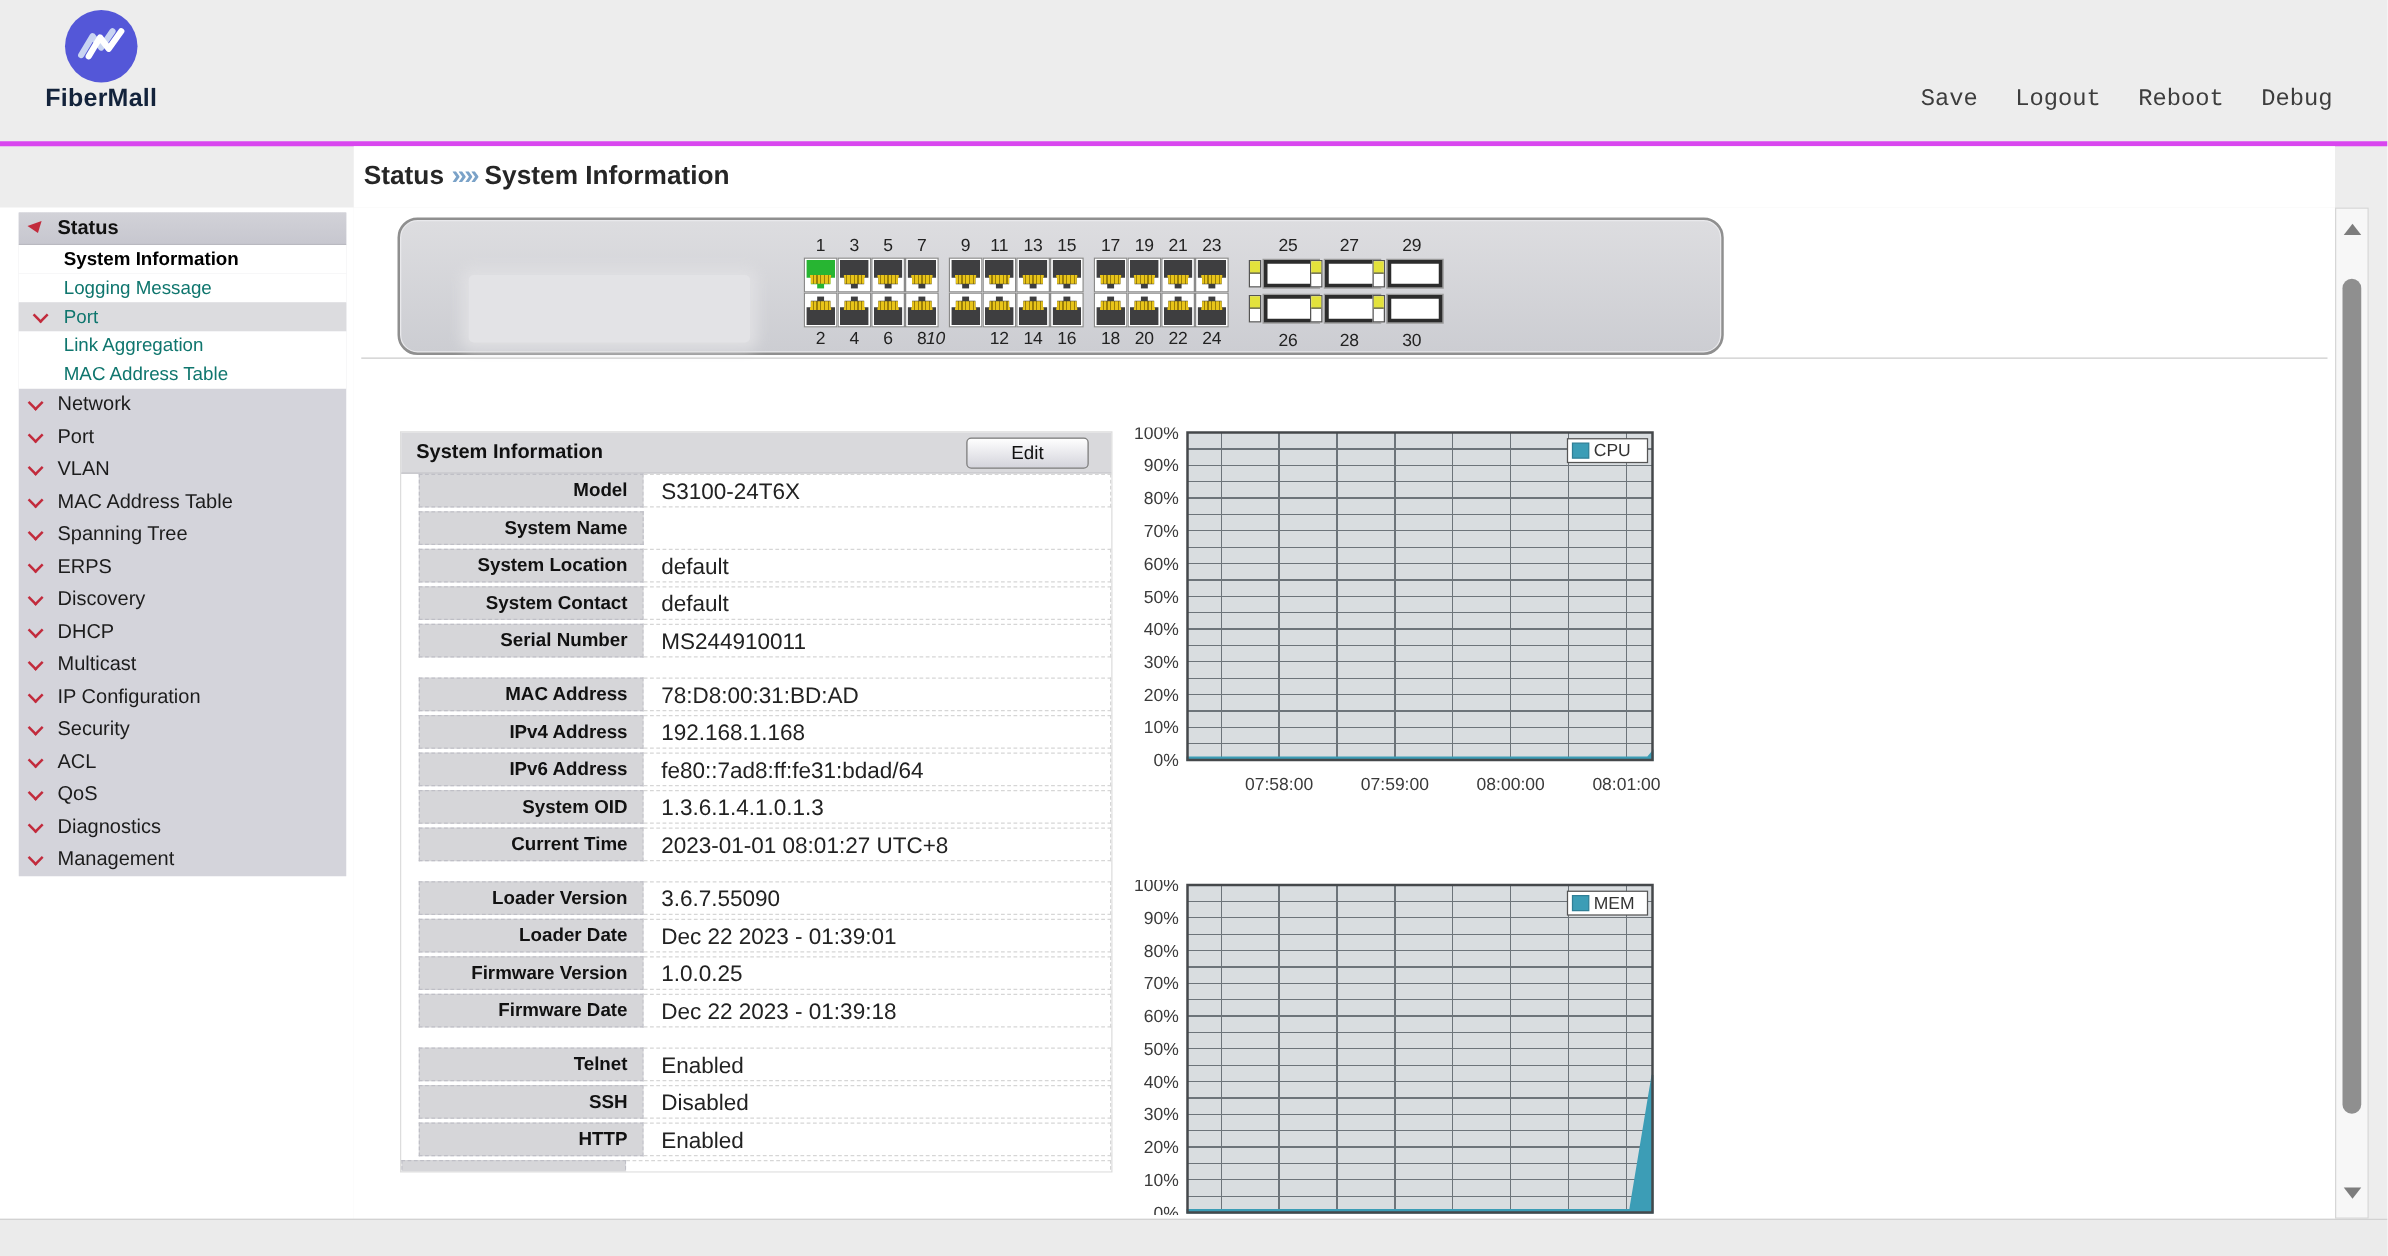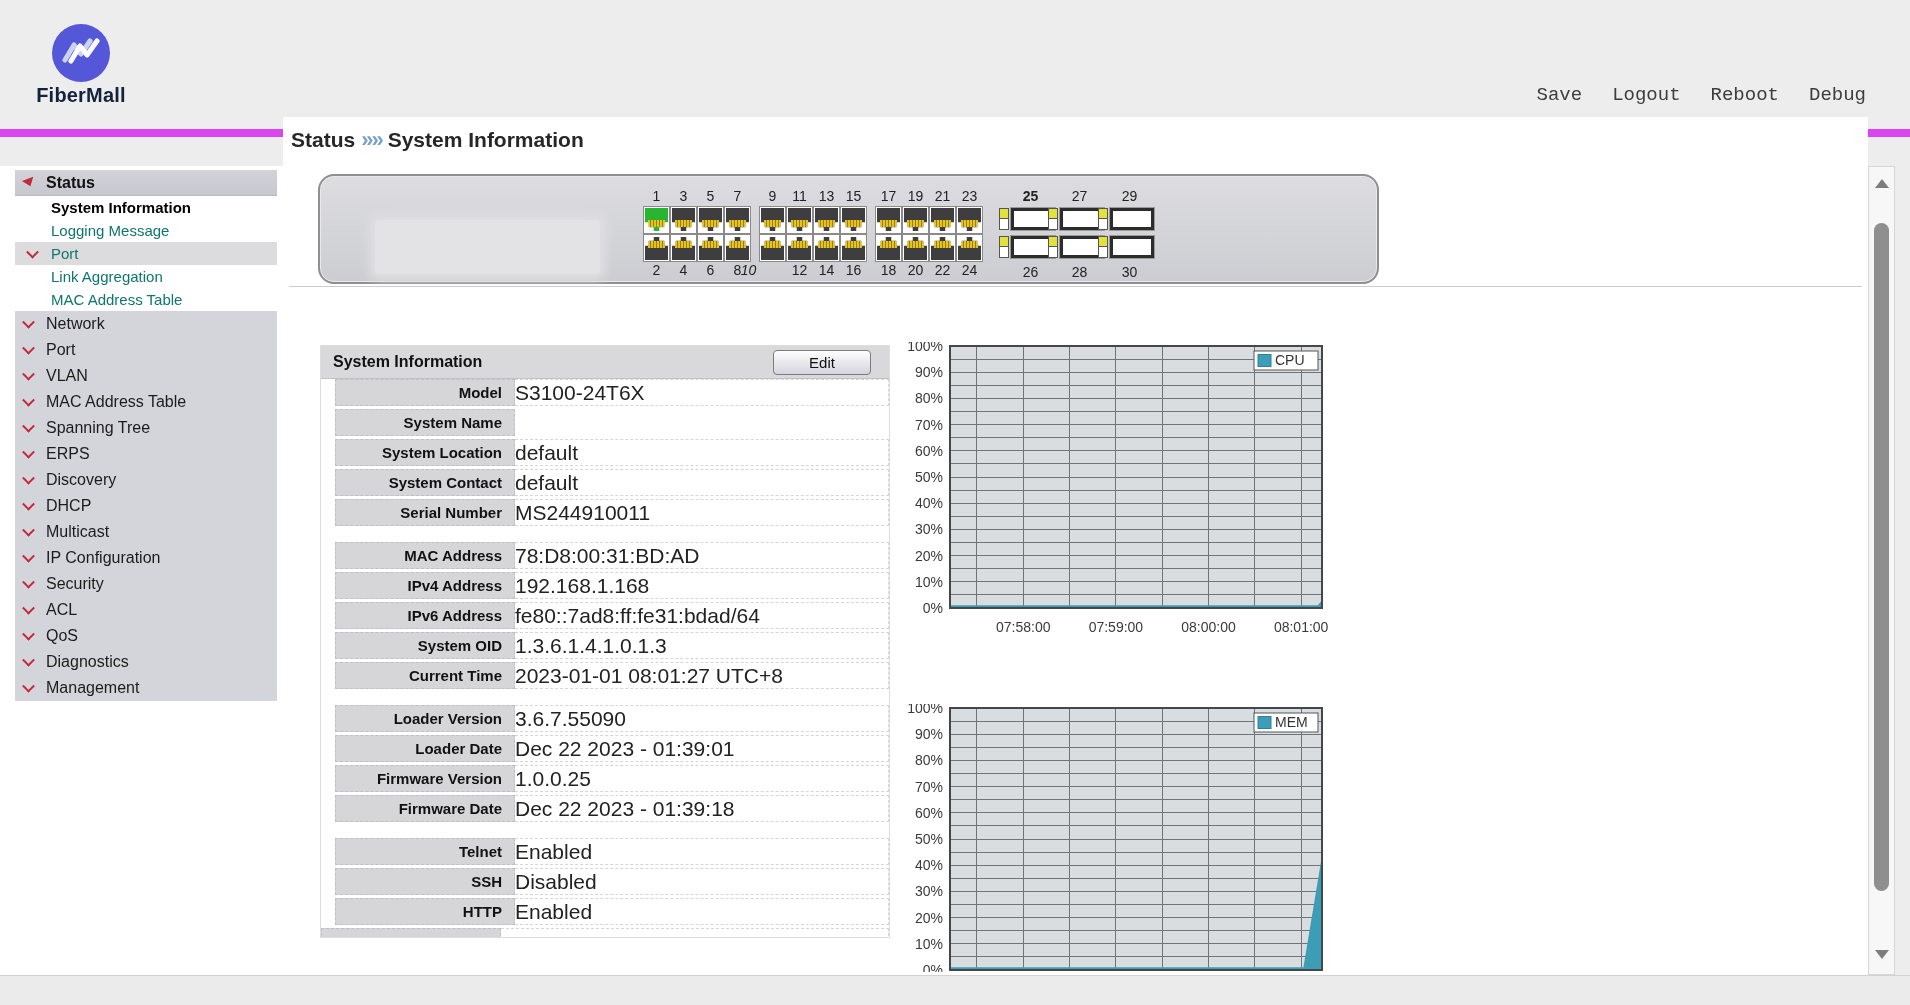--- a/index.html
+++ b/index.html
@@ -3,21 +3,21 @@
 <meta charset="utf-8">
 <style>
   html,body{margin:0;padding:0;}
   body{
     width:1910px;height:1005px;position:relative;overflow:hidden;
     background:#ededed;
     font-family:"Liberation Sans", sans-serif;
     -webkit-font-smoothing:antialiased;
   }
   
-  .header{position:absolute;left:0;top:16px;width:1910px;height:113px;background:#ededed;border-bottom:8px solid #d946ef;}
+  .header{position:absolute;left:0;top:0;width:1910px;height:113px;background:#ededed;border-bottom:4px solid #d946ef;}
   .brand{position:absolute;left:26px;top:8px;width:110px;text-align:center;}
   .brand-circle{width:58px;height:58px;border-radius:50%;background:#5457d8;margin:0 auto;display:block;}
   .brand-text{font-size:20px;font-weight:bold;color:#13233b;margin-top:2px;letter-spacing:.2px;}
   .topnav{position:absolute;right:44px;top:68px;display:flex;gap:30px;font-family:"Liberation Mono", monospace;font-size:19px;color:#3d3d3d;}
   .topnav a{color:#3d3d3d;text-decoration:none;cursor:pointer;}
   
   .crumbbar{position:absolute;left:283px;top:117px;width:1585px;height:49px;background:#fff;}
   .crumb{padding:10px 14px 0 8px;font-size:21px;font-weight:bold;color:#262626;}
   .crumb .sep{color:#7aa2c8;font-weight:bold;padding:0 6px;font-size:22px;letter-spacing:-2px;}
   
@@ -55,21 +55,21 @@
   .hsep{position:absolute;left:6px;top:120px;width:1573px;height:0;border-top:1px solid #ccc;}
   
   .card{position:absolute;left:37px;top:179px;width:568px;border:1px solid #ddd;background:#fff;}
   .card-h{height:32px;background:#d9d9dc;border-bottom:1px solid #c2c2c6;display:flex;align-items:center;}
   .card-h .t{font-size:16px;font-weight:bold;color:#111;padding-left:12px;flex:1;}
   .edit-btn{width:98px;height:25px;margin-right:18px;border:1px solid #7c7c7c;border-radius:4px;background:linear-gradient(#fefefe,#d4d4dc);font-size:15px;color:#111;cursor:pointer;font-family:"Liberation Sans",sans-serif;}
   .grp{margin-top:0;margin-left:14px;}
   .grp + .grp{margin-top:16px;}
   .irow{display:flex;height:27px;margin-bottom:3px;}
   .ilab{width:166px;background:#d6d6d9;border:1px dashed #bfbfc6;color:#111;font-weight:bold;font-size:15px;text-align:right;padding-right:12px;line-height:26px;}
-  .ival{flex:1;border:1px dashed #d6d6d6;border-left:none;font-size:21px;color:#222;line-height:26px;background:#fff;}
+  .ival{flex:1;border:1px dashed #d6d6d6;border-left:none;font-size:18px;color:#222;padding-left:14px;line-height:26px;background:#fff;}
   .partial{height:9px;overflow:hidden;}
   
   .chart{position:absolute;left:615px;}
   
   .vscroll{position:absolute;left:1868px;top:166px;width:27px;height:809px;background:#f7f7f7;border:1px solid #d6d6d6;box-sizing:border-box;}
   .s-up,.s-down{position:absolute;left:0;width:100%;height:24px;display:flex;align-items:center;justify-content:center;cursor:pointer;}
   .s-up{top:4px;}
   .s-down{bottom:8px;}
   .s-up .a{width:0;height:0;border-left:7px solid transparent;border-right:7px solid transparent;border-bottom:9px solid #7d7d7d;}
   .s-down .a{width:0;height:0;border-left:7px solid transparent;border-right:7px solid transparent;border-top:9px solid #7d7d7d;}
@@ -330,21 +330,21 @@
         <div class="jack toprow">
           <div class="pins"></div>
         </div>
       </div>
       <div class="rj45" style="left: 636px; top: 58px;">
         <div class="jack botrow">
           <div class="pins"></div>
         </div>
       </div>
       <div class="pnum" style="left: 636px; top: 86px;">24</div>
-      <div class="pnum" style="left: 697px; top: 12px; font-weight: bold;">25</div>
+      <div class="pnum" style="left: 697px; top: 12px;">25</div>
       <div class="sfp" style="left: 679px; top: 32px;">
         <div class="sfp-led">
           <div class="on"></div>
         </div>
         <div class="sfp-cage"></div>
       </div>
       <div class="sfp" style="left: 679px; top: 60px;">
         <div class="sfp-led">
           <div class="on"></div>
         </div>

